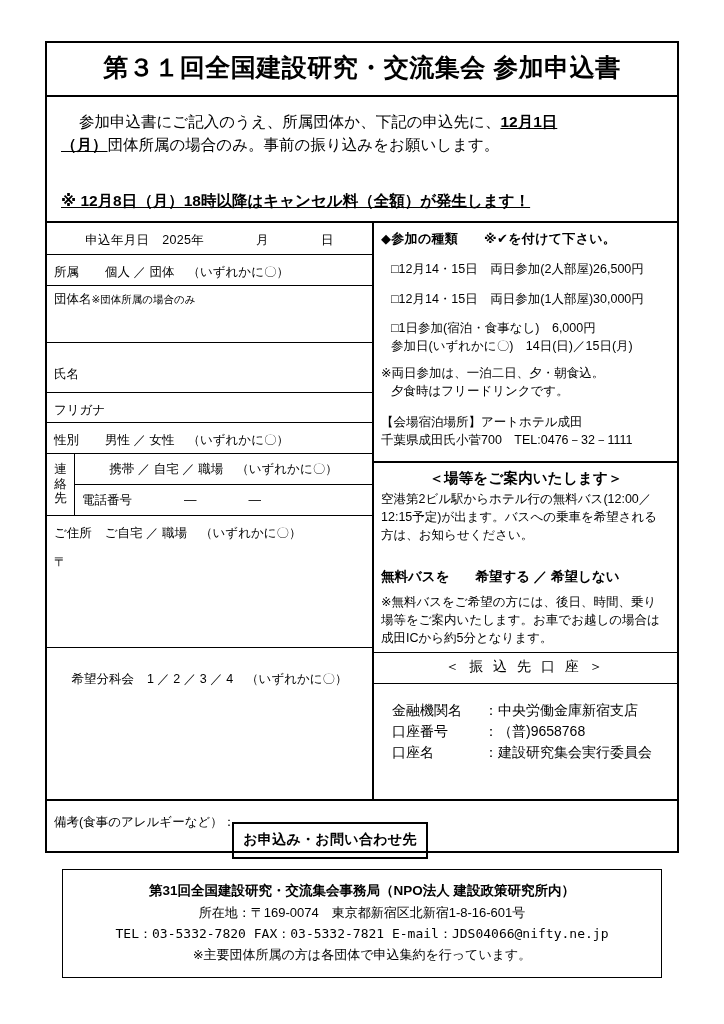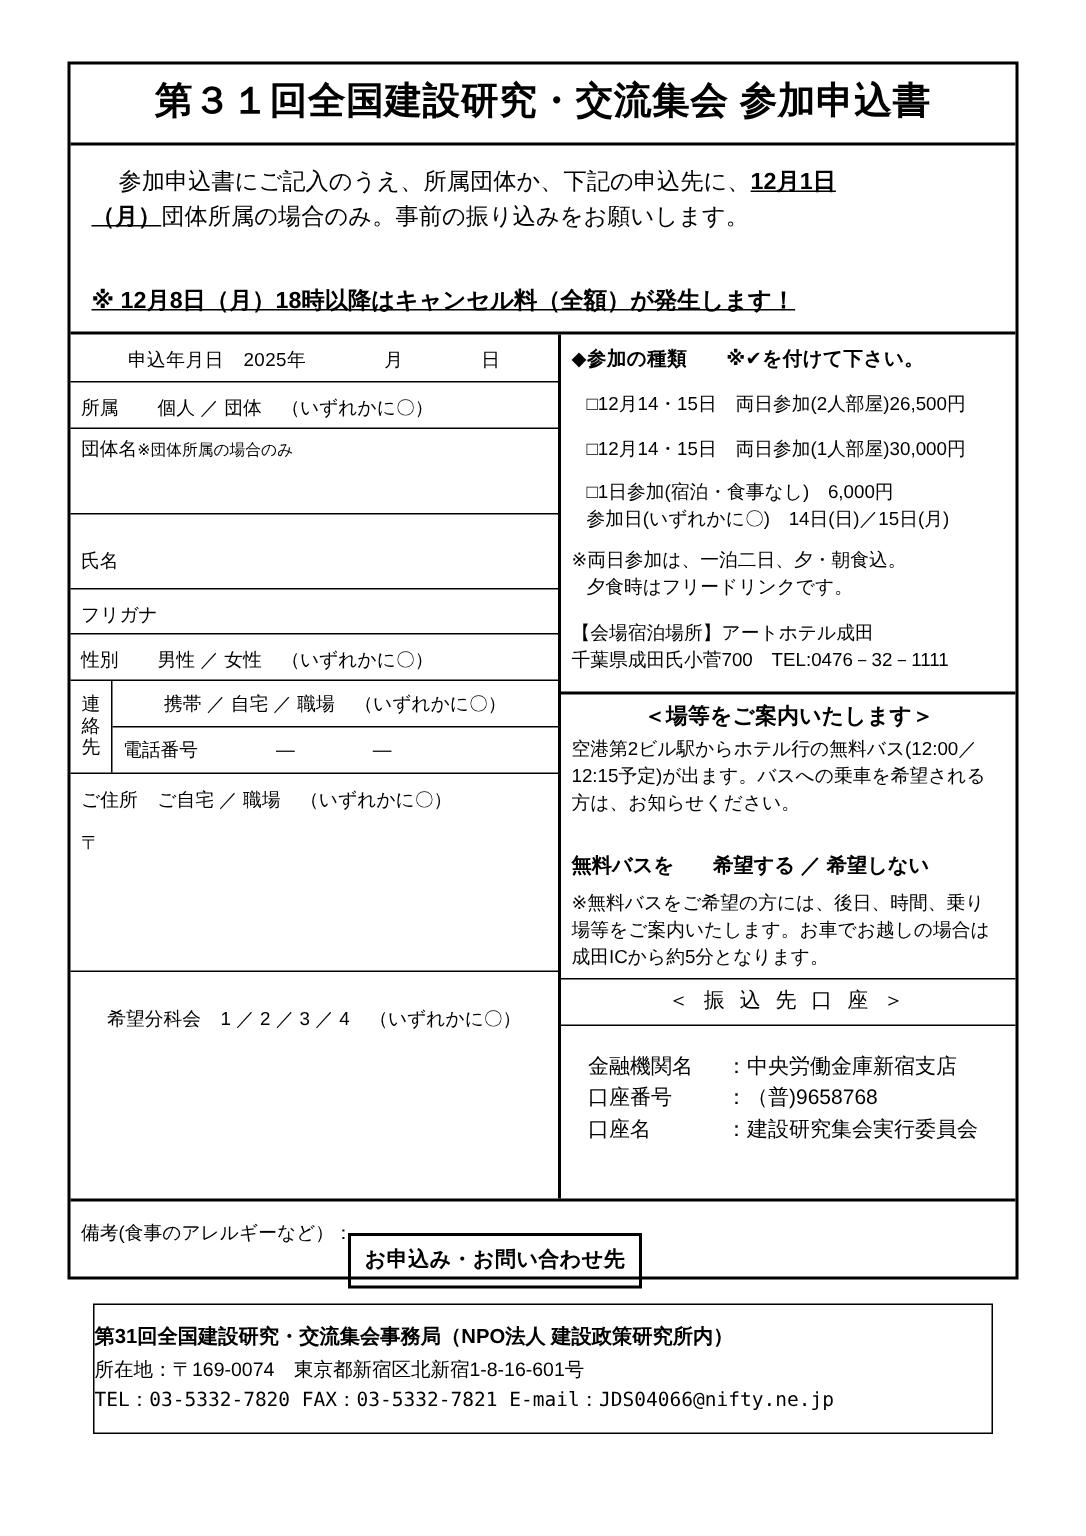--- a/index.html
+++ b/index.html
@@ -202,21 +202,21 @@
     letter-spacing: 0.3px;
   }
 
   .footer-box {
     position: absolute;
     left: 62px;
     top: 869px;
     width: 600px;
     box-sizing: border-box;
     border: 1.5px solid #000;
-    text-align: left;
+    text-align: center;
     padding: 10px 0 11px 0;
   }
   .f-l1 { font-size: 13.5px; font-weight: bold; line-height: 1.6; white-space: nowrap;}
   .f-l2 { font-size: 13px; line-height: 1.65; white-space: nowrap;}
   .f-l3 { font-size: 13px; line-height: 1.65; font-family: "DejaVu Sans Mono", "Liberation Mono", monospace; white-space: nowrap;}
   .f-l4 { font-size: 13px; line-height: 1.65; white-space: nowrap;}
 </style>
 </head>
 <body>
 
@@ -351,15 +351,16 @@
     </div>
 
   </div>
 
   <div class="contact-banner">お申込み・お問い合わせ先</div>
 
   <div class="footer-box">
     <div class="f-l1">第31回全国建設研究・交流集会事務局（NPO法人 建設政策研究所内）</div>
     <div class="f-l2">所在地：〒169-0074　東京都新宿区北新宿1-8-16-601号</div>
     <div class="f-l3">TEL：03-5332-7820  FAX：03-5332-7821  E-mail：JDS04066@nifty.ne.jp</div>
+    <div class="f-l4">※主要団体所属の方は各団体で申込集約を行っています。</div>
   </div>
 
 </div>
 
 </body></html>

